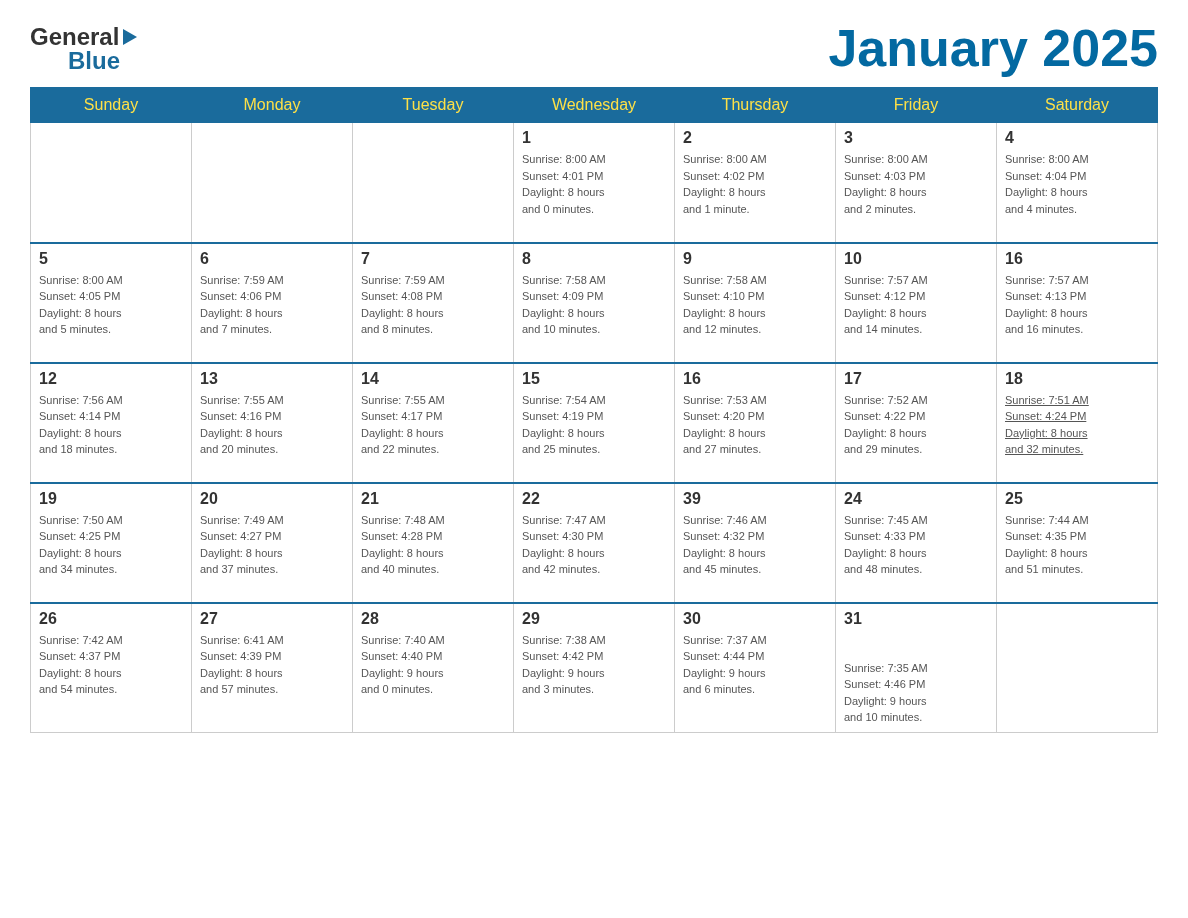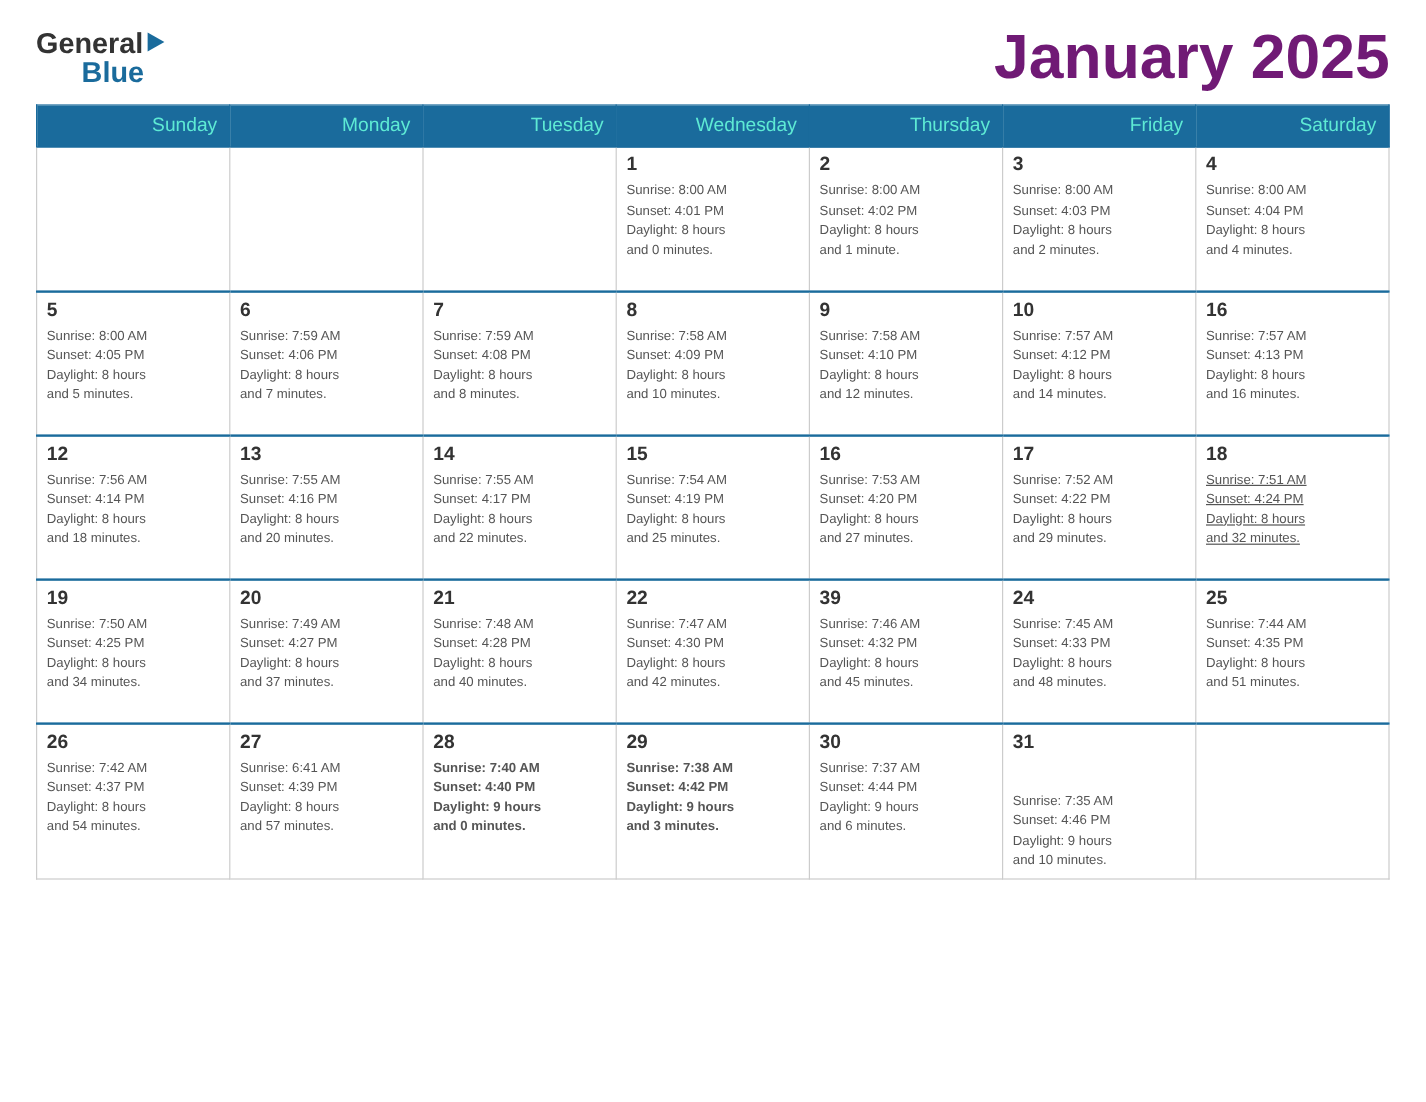--- a/index.html
+++ b/index.html
@@ -20,38 +20,38 @@
       display: flex;
       flex-direction: column;
       align-items: flex-start;
     }
     .title-section {
       text-align: right;
     }
     .month-title {
       font-size: 52px;
       font-weight: bold;
-      color: #701a75;
+      color: #0369a1;
       line-height: 1.1;
     }
     .location {
       font-size: 20px;
       color: #555;
       margin-top: 4px;
     }
     .calendar {
       width: 100%;
       border-collapse: collapse;
       margin-top: 10px;
     }
     .calendar th {
       background-color: #1a6b9c;
-      color: #5eead4;
+      color: #fde047;
       padding: 8px 10px;
-      text-align: right;
+      text-align: center;
       font-size: 16px;
       font-weight: normal;
       border: 1px solid #1a6b9c;
     }
     .calendar td {
       vertical-align: top;
       border: 1px solid #ccc;
       padding: 6px 8px;
       width: 14.28%;
       min-height: 100px;
@@ -74,21 +74,21 @@
     }
     .row-separator td {
       border-top: 2px solid #1a6b9c;
     }
   </style>
 </head>
 <body>
 
 <div class="header">
   <div class="logo">
-    <div style="display:flex; line-height:1;">
+    <div style="display:flex; align-items:center; line-height:1;">
       <span style="font-size:24px; font-weight:bold; color:#333;">General</span>
       <svg width="20" height="20" viewBox="0 0 20 20" style="margin: 0 0px;">
         <polygon points="4,2 18,10 4,18" fill="#1a6b9c"></polygon>
       </svg>
     </div>
     <div style="margin-left: 38px; margin-top: -2px;">
       <span style="font-size:24px; font-weight:bold; color:#1a6b9c;">Blue</span>
     </div>
   </div>
   <div class="title-section">
@@ -305,28 +305,28 @@
         </td>
         <td>
           <span class="day-number">27</span>
           <div class="day-info" style="white-space: pre-line;">Sunrise: 6:41 AM
 Sunset: 4:39 PM
 Daylight: 8 hours
 and 57 minutes.</div>
         </td>
         <td>
           <span class="day-number">28</span>
-          <div class="day-info" style="white-space: pre-line; font-weight: bold;">Sunrise: 7:40 AM
+          <div class="day-info" style="white-space: pre-line;">Sunrise: 7:40 AM
 Sunset: 4:40 PM
 Daylight: 9 hours
 and 0 minutes.</div>
         </td>
         <td>
           <span class="day-number">29</span>
-          <div class="day-info" style="white-space: pre-line; font-weight: bold;">Sunrise: 7:38 AM
+          <div class="day-info" style="white-space: pre-line;">Sunrise: 7:38 AM
 Sunset: 4:42 PM
 Daylight: 9 hours
 and 3 minutes.</div>
         </td>
         <td>
           <span class="day-number">30</span>
           <div class="day-info" style="white-space: pre-line;">Sunrise: 7:37 AM
 Sunset: 4:44 PM
 Daylight: 9 hours
 and 6 minutes.</div>

